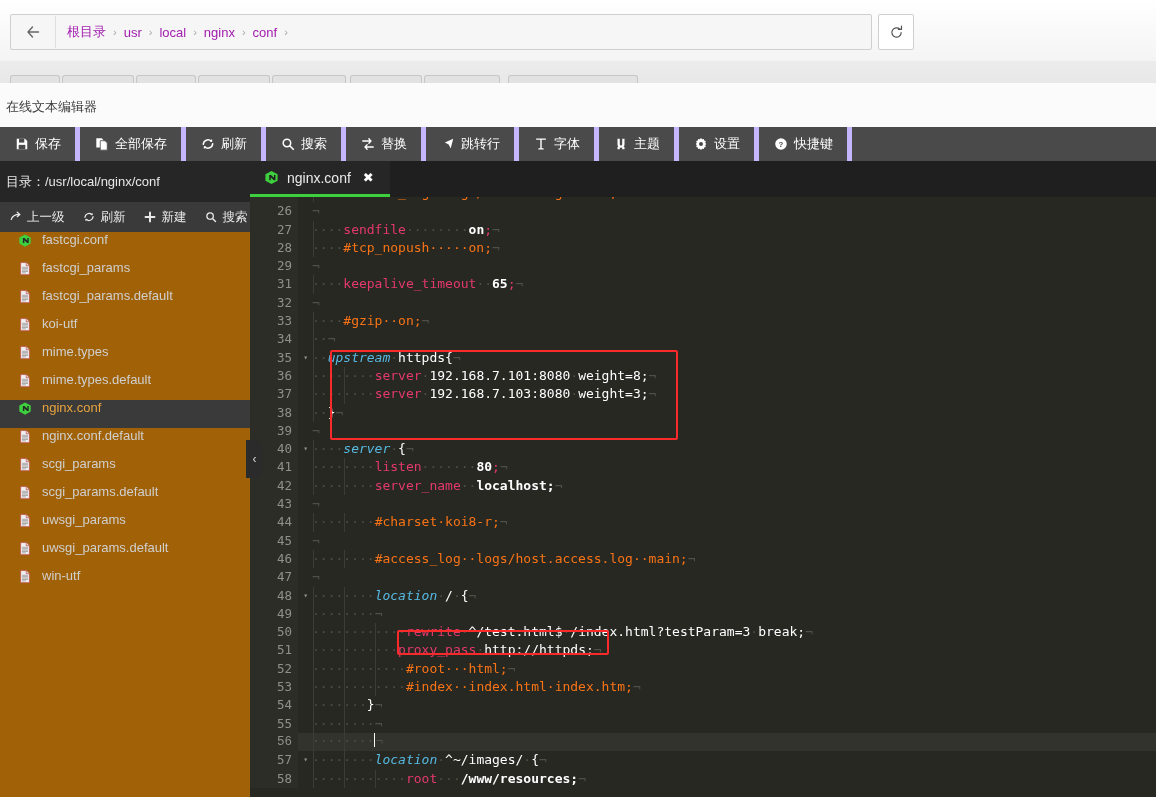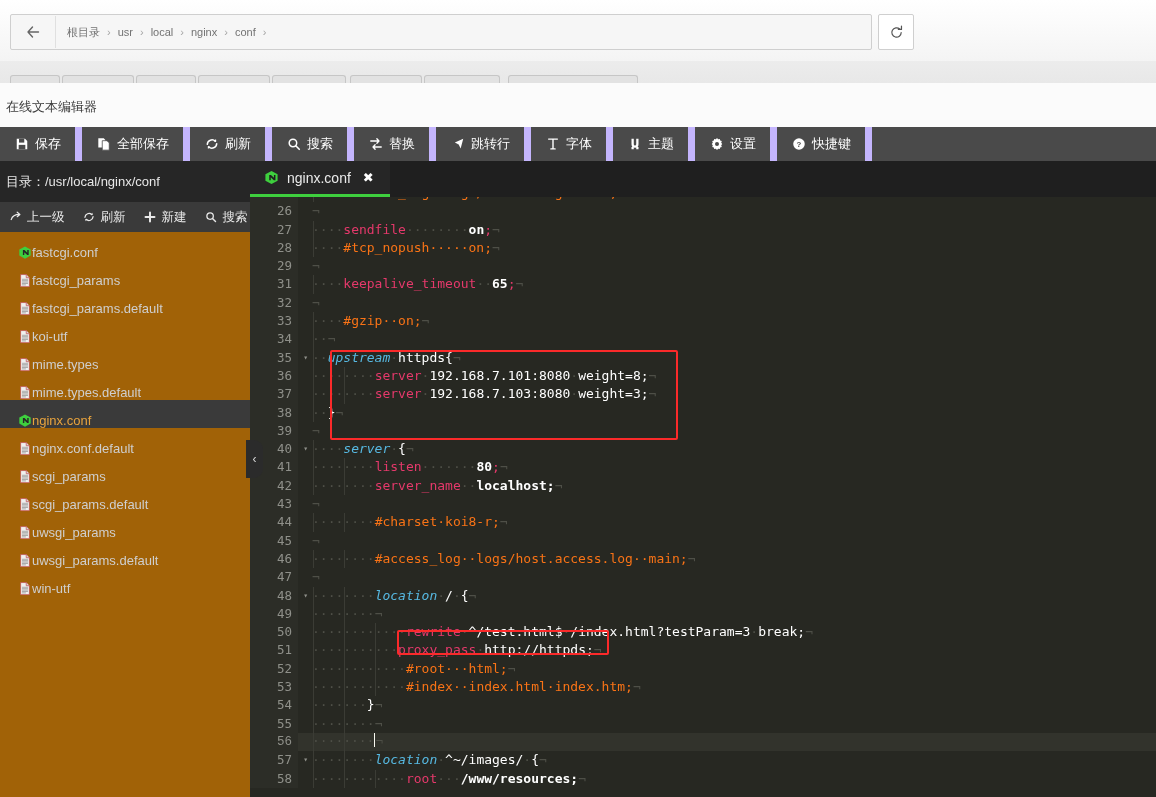--- a/index.html
+++ b/index.html
@@ -14,57 +14,57 @@
   
   .topbar{position:absolute;left:0;top:0;width:1156px;height:61px;
           background:linear-gradient(#ffffff,#f4f4f4);}
   .addr-wrap{position:absolute;left:10px;top:14px;width:860px;height:34px;
              border:1px solid #cfcfcf;background:#f6f6f6;border-radius:2px;
              display:flex;align-items:center;}
   .back-btn{width:44px;height:32px;display:flex;align-items:center;justify-content:center;
             color:#666;font-size:17px;cursor:pointer;}
   .crumbs{display:flex;align-items:center;height:32px;padding-left:4px;
           border-left:1px solid #e0e0e0;flex:1;}
-  .crumb{font-size:11px;color:#737373;padding:0 7px;cursor:pointer;white-space:nowrap;}
+  .crumb{font-size:13px;color:#a21caf;padding:0 7px;cursor:pointer;white-space:nowrap;}
   .crumb-sep{font-size:11px;color:#a5a5a5;}
   .reload-btn{position:absolute;left:878px;top:14px;width:34px;height:34px;
               border:1px solid #cfcfcf;background:#fff;border-radius:2px;
               display:flex;align-items:center;justify-content:center;cursor:pointer;}
   .reload-btn svg{width:15px;height:15px;}
 
   
   .stub-row{position:absolute;left:0;top:61px;width:1156px;height:22px;
             background:linear-gradient(#ececec,#e8e8e8);overflow:hidden;}
   .stub{position:absolute;top:14px;height:20px;border:1px solid #c6c6c6;
         border-bottom:none;background:#e2e2e2;border-radius:3px 3px 0 0;}
 
   
   .title-strip{position:absolute;left:0;top:83px;width:1156px;height:44px;background:#fbfbfb;}
   .page-title{position:absolute;left:6px;top:98px;font-size:13px;color:#3c3c3c;}
 
   
   .toolbar{position:absolute;left:0;top:127px;width:1156px;height:34px;background:#4a4a4a;
            display:flex;align-items:stretch;}
   .tb-btn{display:flex;align-items:center;gap:6px;padding:0 14px;color:#ffffff;
-          font-size:13px;cursor:pointer;border-right:7px solid #c4b5fd;white-space:nowrap;}
+          font-size:13px;cursor:pointer;border-right:5px solid #c4b5fd;white-space:nowrap;}
   .tb-btn .ic{display:inline-flex;align-items:center;justify-content:center;
               width:15px;height:15px;color:#fff;}
   .tb-btn .ic svg{width:14px;height:14px;fill:currentColor;}
 
   
   .side{position:absolute;left:0;top:161px;width:250px;height:636px;background:#a16207;}
   .side-dir{height:41px;display:flex;align-items:center;padding-left:6px;
             color:#e7e7e7;font-size:13px;background:#262626;white-space:nowrap;}
   .side-tools{height:30px;background:#3a3a3a;display:flex;align-items:center;}
   .st-btn{display:flex;align-items:center;gap:5px;padding:0 9px;color:#e9e9e9;
           font-size:12.5px;cursor:pointer;white-space:nowrap;}
   .st-btn .ic{display:inline-flex;width:13px;height:13px;align-items:center;justify-content:center;}
   .st-btn .ic svg{width:12px;height:12px;fill:currentColor;}
   .file-list{position:absolute;left:0;top:71px;width:250px;height:565px;overflow:hidden;}
-  .file-row{height:28px;display:flex;align-items:flex-end;padding-left:18px;
+  .file-row{height:28px;display:flex;align-items:flex-start;padding-left:18px;gap:10px;
             color:#cfcfcf;font-size:13px;cursor:pointer;}
   .file-row.sel{background:#3a3a3a;color:#e8a33d;}
   .fi{width:14px;height:16px;display:inline-flex;align-items:center;justify-content:center;flex:0 0 14px;}
   .fi svg{width:14px;height:15px;}
 
   
   .collapse{position:absolute;left:246px;top:440px;width:17px;height:38px;
             background:#2b2b2b;border-radius:0 9px 9px 0;display:flex;
             align-items:center;justify-content:center;color:#d6d6d6;font-size:12px;
             cursor:pointer;z-index:6;}

